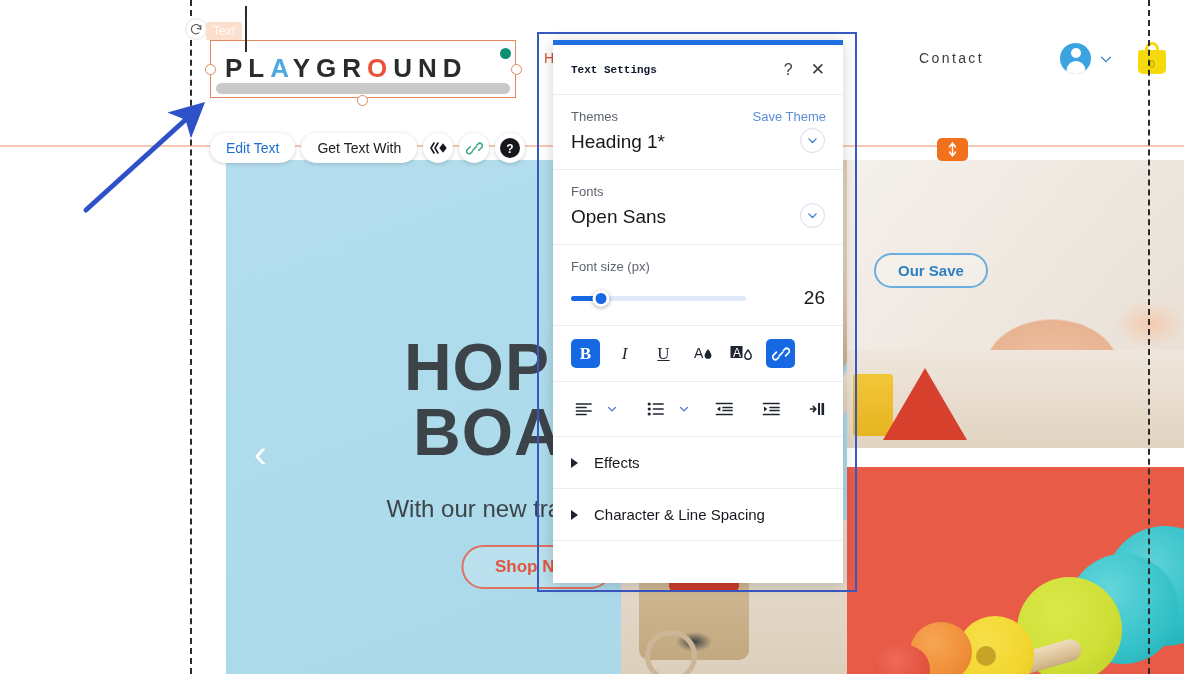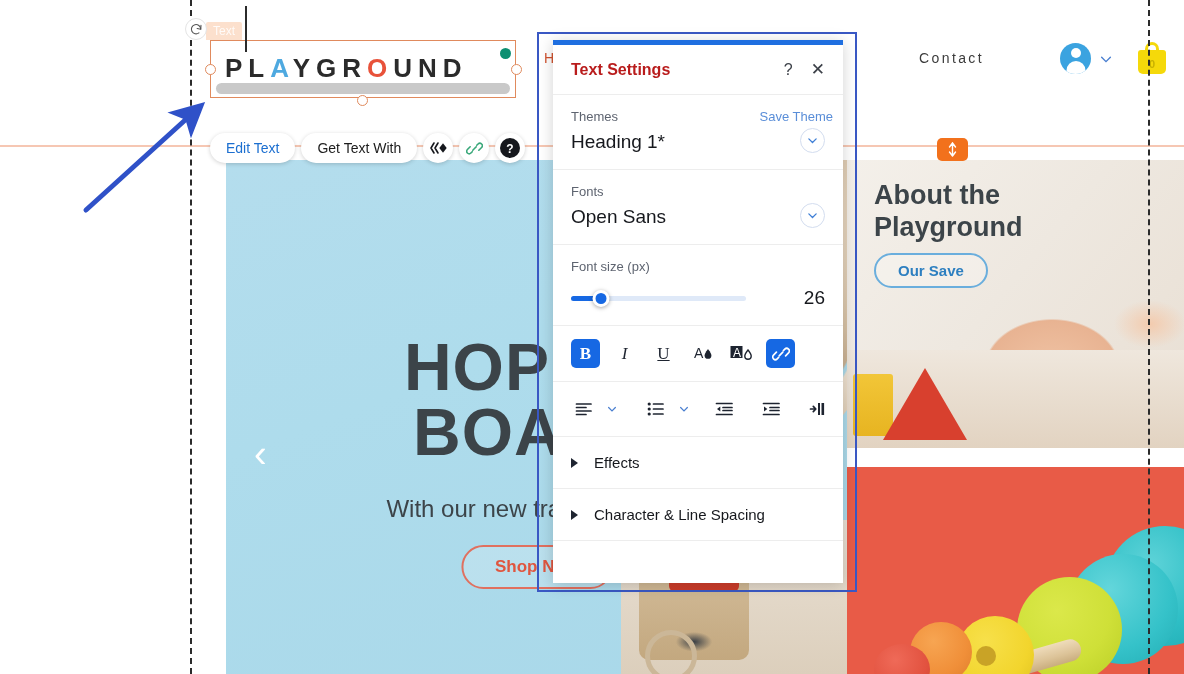--- a/index.html
+++ b/index.html
@@ -261,27 +261,27 @@
   }
   .ts-panel {
     position: absolute; left: 553px; top: 40px; width: 290px; height: 543px;
     background: #fff; box-shadow: 0 2px 14px rgba(0,0,0,0.18); overflow: hidden;
   }
   .ts-topbar { height: 5px; background: #1f6fe0; }
   .ts-header {
     height: 50px; display: flex; align-items: center; padding: 0 18px;
     border-bottom: 1px solid #ededed;
   }
-  .ts-title { font-size: 16px; font-weight: bold; color: #b91c1c; flex: 1; }
+  .ts-title { font-size: 11px; font-weight: bold; color: #0f172a; flex: 1; font-family: Liberation Mono, monospace; }
   .ts-help { font-size: 16px; color: #3c4048; margin-right: 18px; cursor: pointer; }
   .ts-close { font-size: 17px; color: #3c4048; cursor: pointer; }
 
   .ts-section { padding: 14px 18px 16px 18px; border-bottom: 1px solid #ededed; position: relative; }
   .ts-lbl { font-size: 13px; color: #5e6470; }
-  .ts-save { position: absolute; right: 10px; top: 14px; font-size: 13px; color: #5a8ed8; cursor: pointer; }
+  .ts-save { position: absolute; right: 17px; top: 14px; font-size: 13px; color: #5a8ed8; cursor: pointer; }
   .ts-val { font-size: 19px; color: #16181d; margin-top: 7px; }
   .ts-chev {
     position: absolute; right: 18px; top: 33px; width: 25px; height: 25px;
     border-radius: 50%; border: 1px solid #d3ddef; display: flex; align-items: center;
     justify-content: center; color: #3f7fd6;
   }
 
   .ts-size-row { display: flex; align-items: center; margin-top: 13px; }
   .slider-track {
     position: relative; width: 175px; height: 5px; border-radius: 3px; background: #dfe9f8;
@@ -350,24 +350,20 @@
 
     <div class="mid-col">
       <div class="mid-train">
         <div class="mid-train-red"></div>
       </div>
       <div class="mid-circle"></div>
     </div>
 
     <div class="about-panel">
       <div class="about-hand"></div>
-      <div class="about-title">
-        <div>About the</div>
-        <div>Playground</div>
-      </div>
       <div class="about-btn">Our Save</div>
     </div>
 
     <div class="mid-toy-panel">
       <div class="mid-toy-block"></div>
       <div class="mid-toy-triangle"></div>
     </div>
 
     <div class="toys-panel">
       <div class="toys-top-strip"></div>

